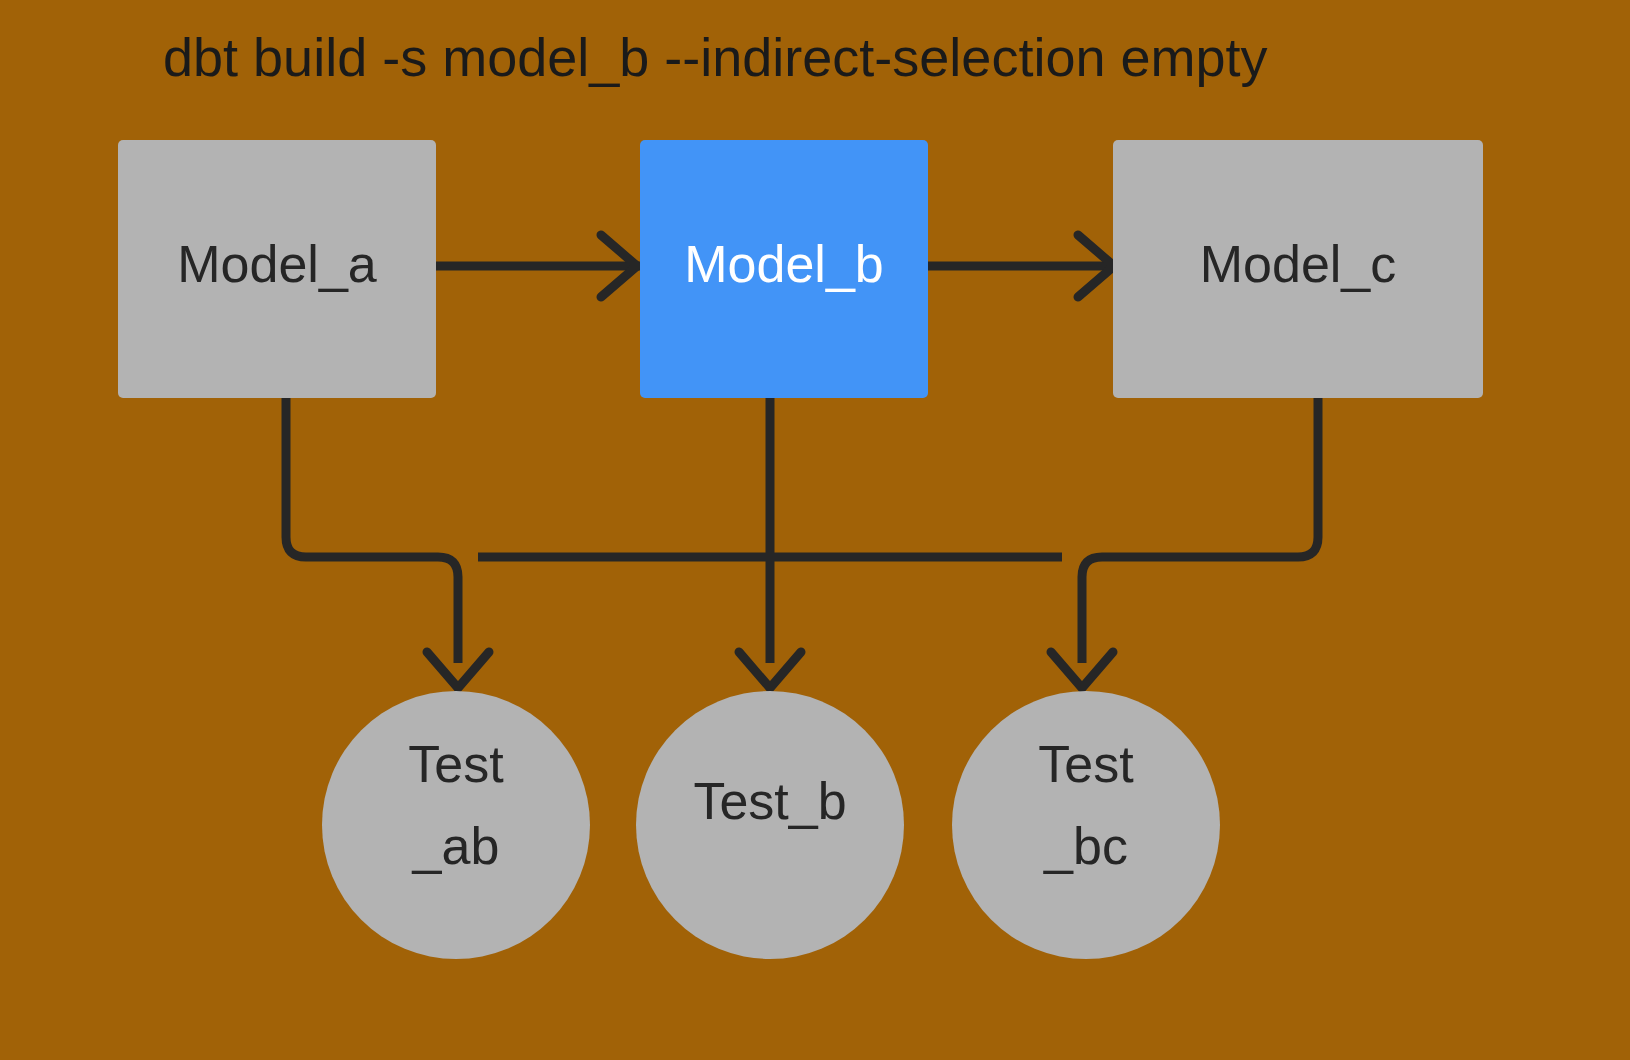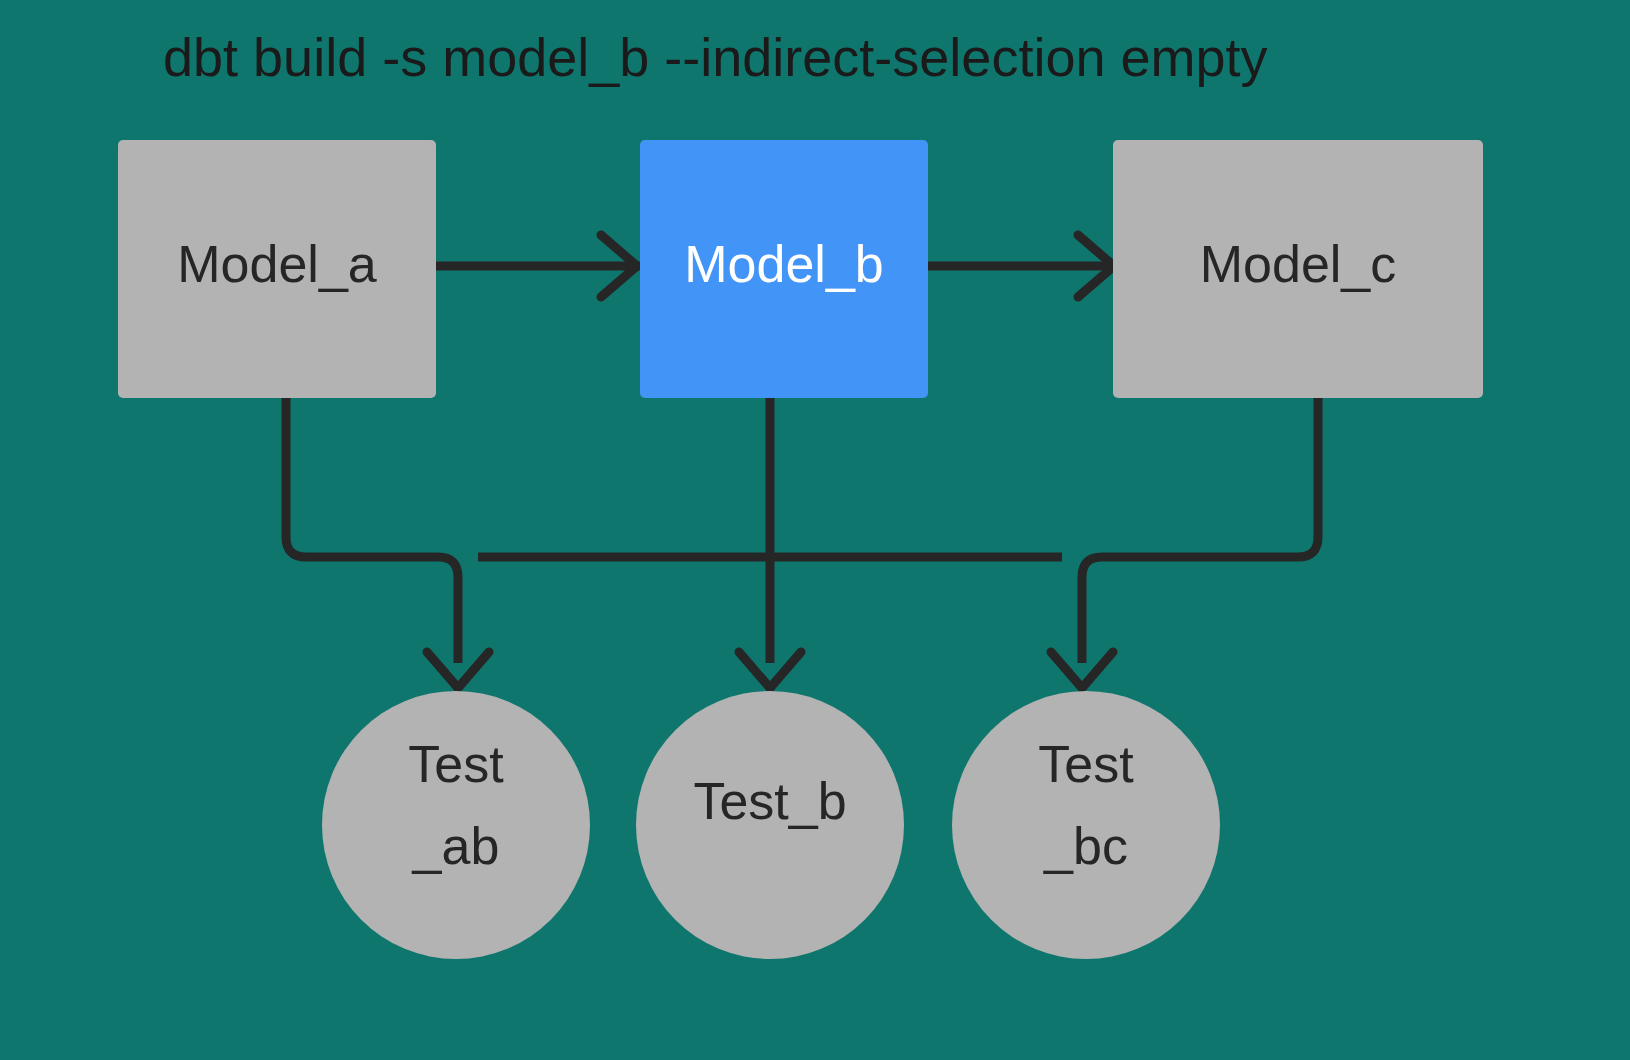--- a/index.html
+++ b/index.html
@@ -8,21 +8,21 @@
     padding: 0;
     background: #ffffff;
   }
   body {
     font-family: "Liberation Sans", sans-serif;
   }
   #canvas {
     position: relative;
     width: 1630px;
     height: 1060px;
-    background: #0f766e;
+    background: #a16207;
     overflow: hidden;
   }
   #diagram-svg {
     position: absolute;
     left: 0;
     top: 0;
     width: 1630px;
     height: 1060px;
   }
   .node-label {

